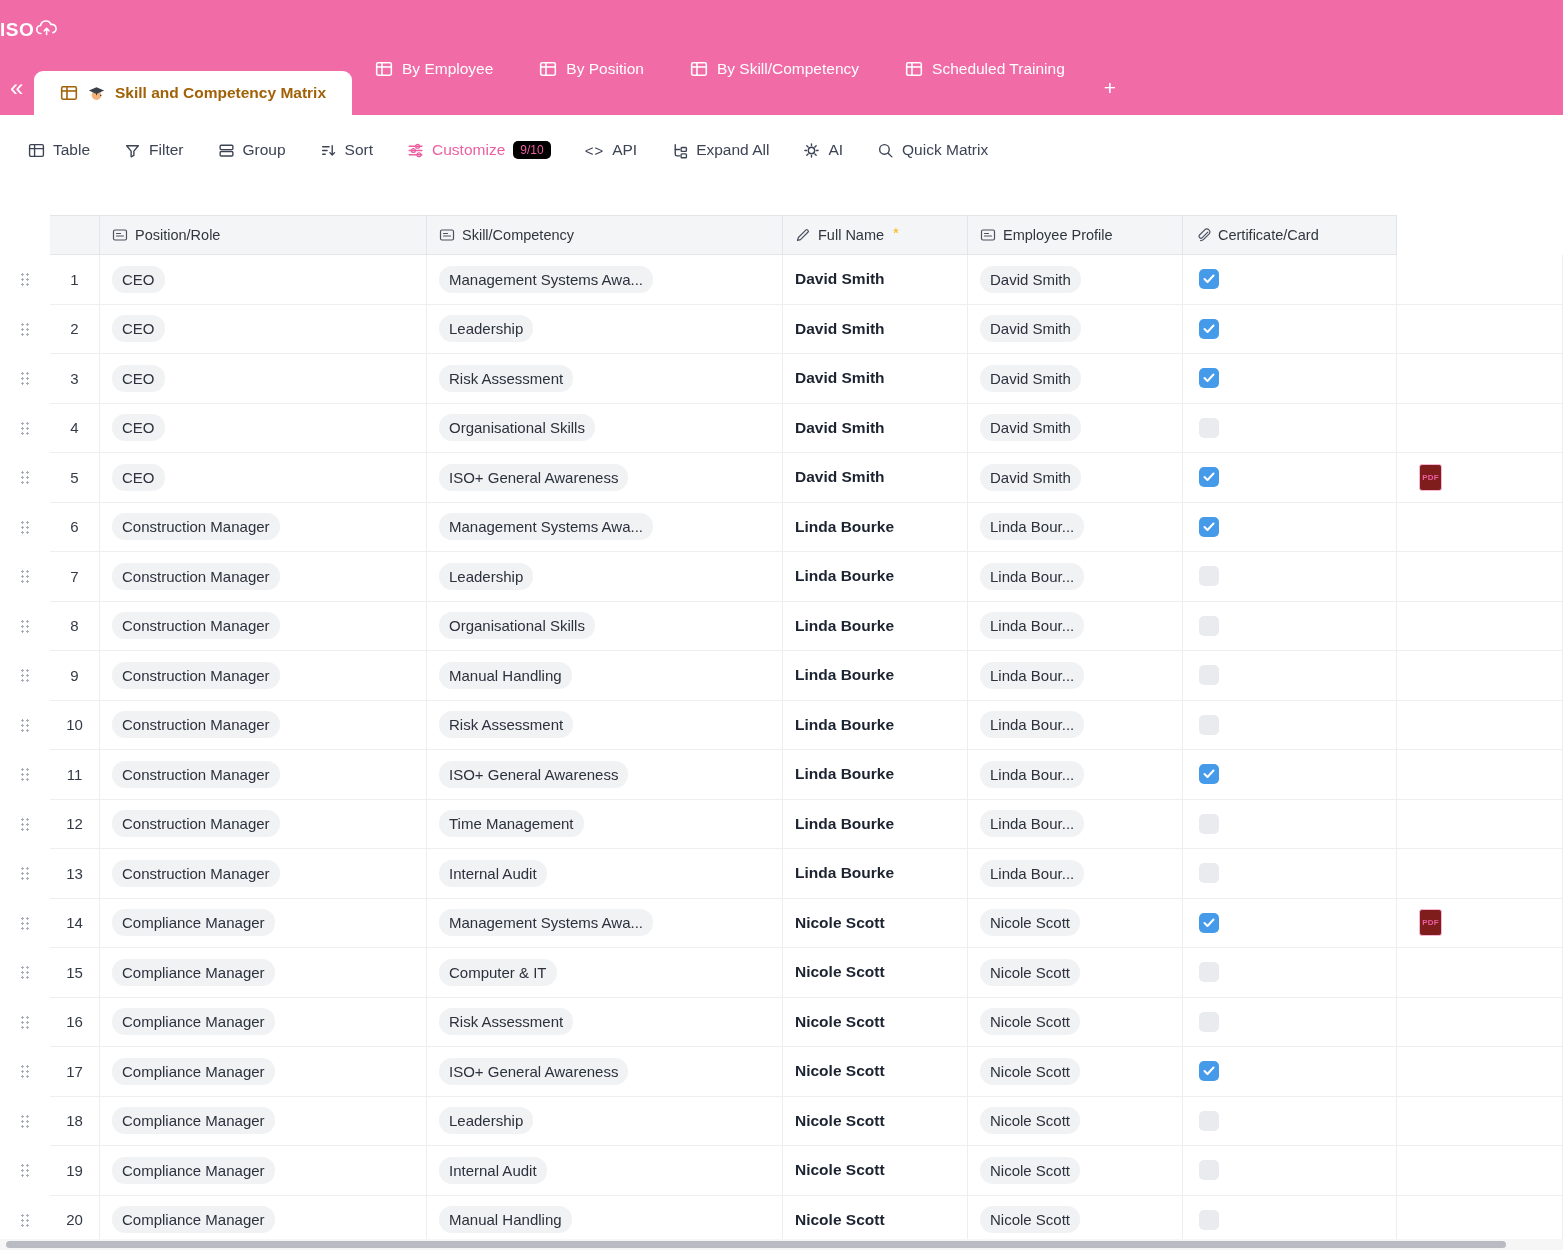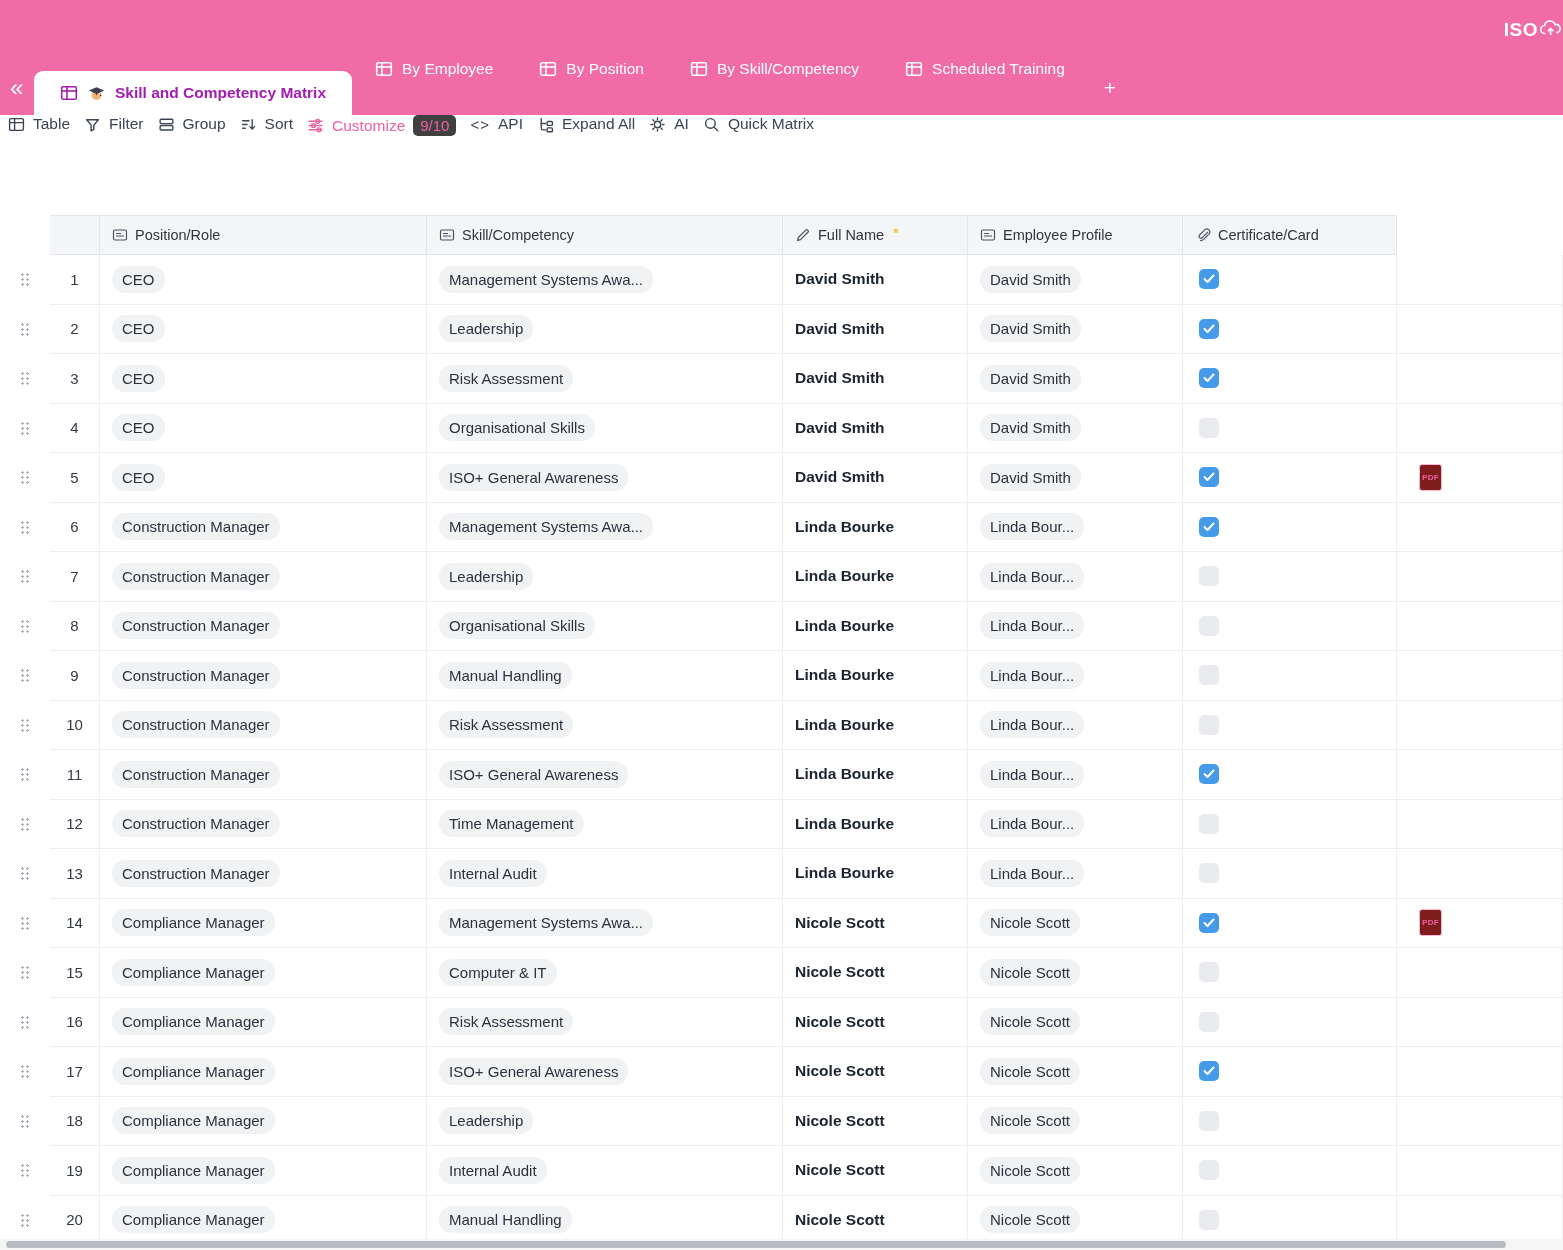--- a/index.html
+++ b/index.html
@@ -6,64 +6,64 @@
   html, body { width: 1563px; height: 1250px; overflow: hidden; }
   body {
     font-family: "Liberation Sans", sans-serif;
     background: #fff;
     color: #2a3040;
     position: relative;
   }
   
   .topbar {
     height: 60px; background: #f16ba6;
-    display: flex; align-items: center; justify-content: flex-end;
+    display: flex; align-items: center; justify-content: flex-start;
   }
   .logo { display: flex; align-items: flex-end; gap: 1px; color: #fff; }
   .logo-text { font-size: 19px; font-weight: 700; letter-spacing: .5px; }
   .logo-cloud svg { width: 24px; height: 18px; }
 
   
   .tabbar {
     height: 55px; background: #f16ba6;
     display: flex; align-items: center; position: relative;
   }
   .collapse-btn {
     position: absolute; left: 4px; top: 50%; transform: translateY(-50%);
     color: #fff; font-size: 24px; line-height: 1; padding: 2px 6px; cursor: pointer;
   }
   .tab-active {
     align-self: flex-end;
     height: 44px; background: #fff; border-radius: 9px 9px 0 0;
     display: flex; align-items: center; gap: 9px;
     padding: 0 26px; margin-left: 34px;
-    color: #a21caf; font-size: 15.5px; font-weight: 600; cursor: pointer;
+    color: #a16207; font-size: 15.5px; font-weight: 600; cursor: pointer;
   }
   .tab {
     height: 100%; display: flex; align-items: flex-start; gap: 9px;
     padding: 0 23px; color: #fff; font-size: 15.5px; cursor: pointer;
   }
   .tab-add { color: #fff; font-size: 21px; padding: 0 16px; cursor: pointer; }
   .grid-icon { width: 18px; height: 18px; }
   .grid-icon path, .grid-icon rect, .grid-icon line { stroke: currentColor; fill: none; stroke-width: 1.4; }
   .student-emoji { width: 19px; height: 19px; }
 
   
   .toolbar {
     height: 70px; background: #fff;
-    display: flex; align-items: flex-start; gap: 14px;
-    padding: 0 8px; color: #3c4354; font-size: 15.5px;
+    display: flex; align-items: center; gap: 34px;
+    padding: 0 28px; color: #3c4354; font-size: 15.5px;
   }
   .tool { display: flex; align-items: center; gap: 8px; cursor: pointer; white-space: nowrap; }
   .tool svg { width: 17px; height: 17px; }
   .tool svg * { stroke: currentColor; fill: none; stroke-width: 1.3; stroke-linecap: round; stroke-linejoin: round; }
   .tool-customize { color: #ec5fa1; }
   .count-badge {
-    background: #404040; color: #ec5fa1; border-radius: 5px;
-    padding: 2px 7px; font-size: 15px;
+    background: #000000; color: #ec5fa1; border-radius: 5px;
+    padding: 2px 7px; font-size: 12px;
   }
   .api-glyph { font-size: 15px; letter-spacing: 1px; color: #3c4354; }
 
   
   .table-wrap { margin-top: 30px; position: relative; }
   .grid-row {
     display: grid;
     grid-template-columns: 50px 50px 327px 356px 185px 215px 214px 166px;
   }
   .hrow { height: 40px; border-radius: 16px; }

